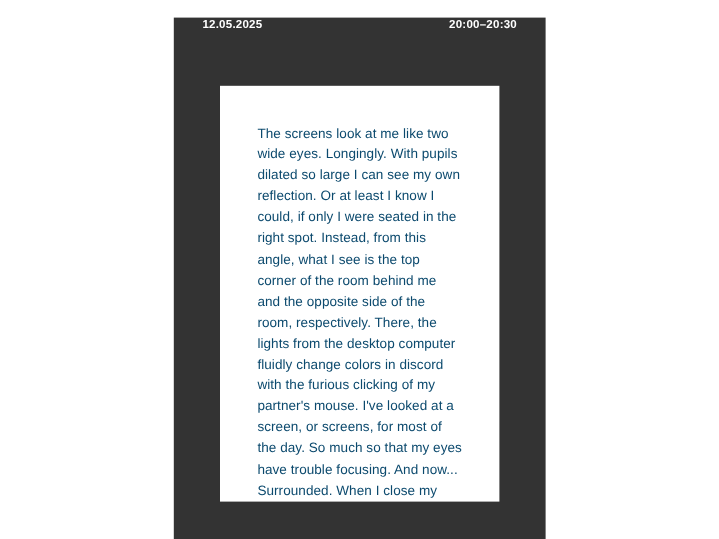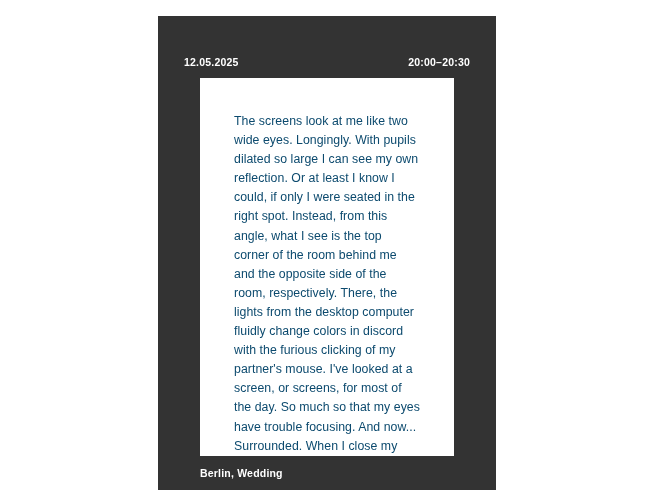--- a/index.html
+++ b/index.html
@@ -28,21 +28,21 @@
     background: #333333;
     box-sizing: border-box;
   }
   .meta-row {
     position: absolute;
     left: 0;
     top: 0;
     width: 338px;
     height: 62px;
     display: flex;
-    align-items: flex-end;
+    align-items: flex-start;
     justify-content: space-between;
     padding: 0 26px 10px 26px;
     box-sizing: border-box;
   }
   .meta-text {
     color: #ffffff;
     font-size: 10.5px;
     font-weight: bold;
     letter-spacing: 0.2px;
     white-space: nowrap;
@@ -95,19 +95,16 @@
 
     <div class="meta-row">
       <span class="meta-text">12.05.2025</span>
       <span class="meta-text">20:00–20:30</span>
     </div>
 
     <div class="sheet">
       <p class="body-text">The screens look at me like two wide eyes. Longingly. With pupils dilated so large I can see my own reflection. Or at least I know I could, if only I were seated in the right spot. Instead, from this angle, what I see is the top corner of the room behind me and the opposite side of the room, respectively. There, the lights from the desktop computer fluidly change colors in discord with the furious clicking of my partner's mouse. I've looked at a screen, or screens, for most of the day. So much so that my eyes have trouble focusing. And now... Surrounded. When I close my eyes I only sink deeper into their black reflective surfaces. Any traces that I think I see in front of me are only reflections of someplace else.</p>
     </div>
 
-    <div class="footer">
-      <span class="footer-text">Berlin, Wedding</span>
-    </div>
 
   </div>
 
 </div>
 
 </body></html>

